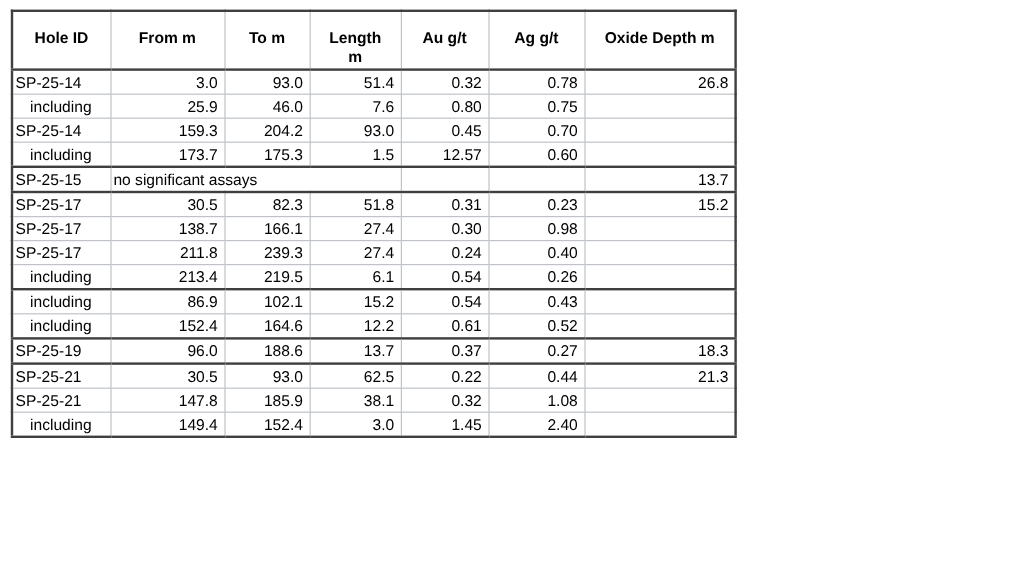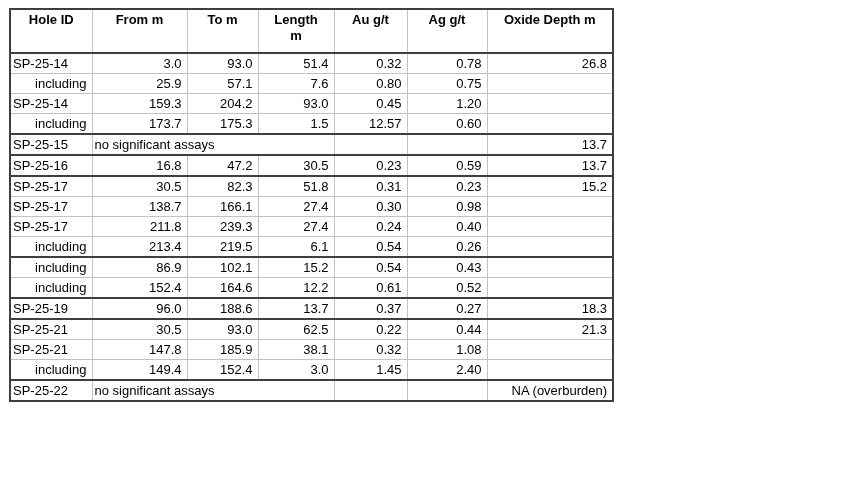--- a/index.html
+++ b/index.html
@@ -32,33 +32,33 @@
     font-weight: bold;
     text-align: center;
     vertical-align: top;
     border: 1px solid #bfc3c7;
     border-bottom: 2px solid #3f3f3f;
     height: 40px;
     padding: 2px 2px 0 2px;
     line-height: 1.25;
     overflow: hidden;
   }
-  .th-inner { display: inline-block; }
+  .th-inner { display: inline-block; margin-top: 12px; }
   th.col-length .th-inner { max-width: 52px; }
   table.assay td {
     border: 1px solid #bfc3c7;
     height: 19px;
     line-height: 19px;
     padding: 0 5px 0 2px;
     white-space: nowrap;
     overflow: hidden;
   }
   td.num { text-align: right; }
   td.col-hole { text-align: left; padding-left: 3px; }
-  td.col-hole.indent { padding-left: 24px; text-align: center; }
+  td.col-hole.indent { padding-left: 14px; }
   td.note { text-align: left; padding-left: 3px; margin-top: 16px; }
   tr.group-end td { border-bottom: 2px solid #3f3f3f; }
 </style>
 </head>
 <body>
 
 <div class="page">
   <table class="assay">
     <colgroup>
       <col style="width:82px">
@@ -86,58 +86,49 @@
           <td class="num">3.0</td>
           <td class="num">93.0</td>
           <td class="num">51.4</td>
           <td class="num">0.32</td>
           <td class="num">0.78</td>
           <td class="num col-oxide">26.8</td>
         </tr>
         <tr>
           <td class="col-hole indent">including</td>
           <td class="num">25.9</td>
-          <td class="num">57.1</td>
+          <td class="num">46.0</td>
           <td class="num">7.6</td>
           <td class="num">0.80</td>
           <td class="num">0.75</td>
           <td class="num col-oxide"></td>
         </tr>
         <tr>
           <td class="col-hole">SP-25-14</td>
           <td class="num">159.3</td>
           <td class="num">204.2</td>
           <td class="num">93.0</td>
           <td class="num">0.45</td>
-          <td class="num">1.20</td>
+          <td class="num">0.70</td>
           <td class="num col-oxide"></td>
         </tr>
         <tr class="group-end">
           <td class="col-hole indent">including</td>
           <td class="num">173.7</td>
           <td class="num">175.3</td>
           <td class="num">1.5</td>
           <td class="num">12.57</td>
           <td class="num">0.60</td>
           <td class="num col-oxide"></td>
         </tr>
         <tr class="group-end">
           <td class="col-hole">SP-25-15</td>
           <td class="note" colspan="3">no significant assays</td>
           <td class="num"></td>
           <td class="num"></td>
-          <td class="num col-oxide">13.7</td>
-        </tr>
-        <tr class="group-end">
-          <td class="col-hole">SP-25-16</td>
-          <td class="num">16.8</td>
-          <td class="num">47.2</td>
-          <td class="num">30.5</td>
-          <td class="num">0.23</td>
-          <td class="num">0.59</td>
           <td class="num col-oxide">13.7</td>
         </tr>
         <tr>
           <td class="col-hole">SP-25-17</td>
           <td class="num">30.5</td>
           <td class="num">82.3</td>
           <td class="num">51.8</td>
           <td class="num">0.31</td>
           <td class="num">0.23</td>
           <td class="num col-oxide">15.2</td>
@@ -216,22 +207,15 @@
         </tr>
         <tr class="group-end">
           <td class="col-hole indent">including</td>
           <td class="num">149.4</td>
           <td class="num">152.4</td>
           <td class="num">3.0</td>
           <td class="num">1.45</td>
           <td class="num">2.40</td>
           <td class="num col-oxide"></td>
         </tr>
-        <tr class="group-end">
-          <td class="col-hole">SP-25-22</td>
-          <td class="note" colspan="3">no significant assays</td>
-          <td class="num"></td>
-          <td class="num"></td>
-          <td class="num col-oxide">NA (overburden)</td>
-        </tr>
       </tbody>
   </table>
 </div>
 
 </body></html>

